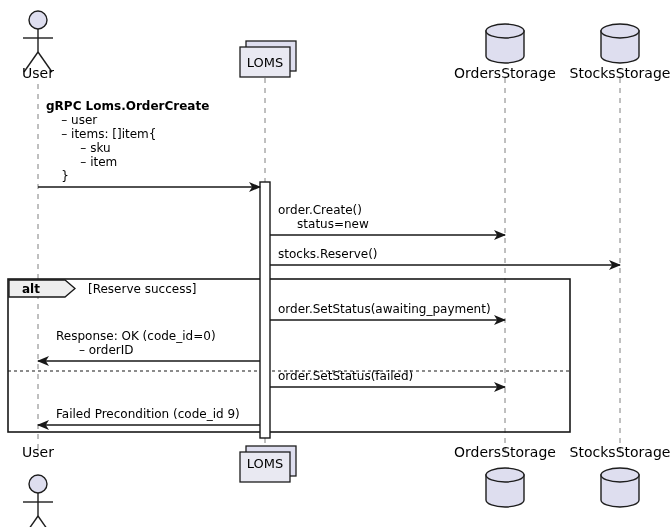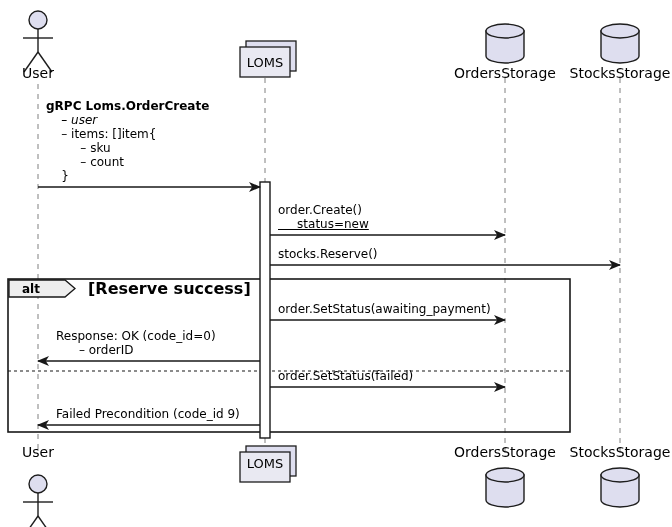--- a/index.html
+++ b/index.html
@@ -13,21 +13,21 @@
     position:absolute;
     font-family:"DejaVu Sans","Liberation Sans",sans-serif;
     color:#000;
     white-space:pre;
     line-height:14px;
   }
   .msg{font-size:12px;}
   .part-name{font-size:14px;}
   .box-name{font-size:13px;}
   .alt-kw{font-size:12px;font-weight:bold;}
-  .alt-guard{font-size:16px;font-weight:bold;}
+  .alt-guard{font-size:12px;font-weight:normal;}
 </style>
 </head>
 <body>
 
 <div id="diagram">
   <svg id="svg-root" width="672" height="527" viewBox="0 0 672 527" xmlns="http://www.w3.org/2000/svg">
     <defs>
       <marker id="arrowR" markerWidth="12" markerHeight="10" refX="11" refY="5" orient="auto" markerUnits="userSpaceOnUse">
         <path d="M0,0 L12,5 L0,10 L3.2,5 Z" fill="#181818"></path>
       </marker>
@@ -105,27 +105,27 @@
       <div class="lbl box-name" style="left: 265px; top: 54px; transform: translateX(-50%); text-align: center;">LOMS</div>
       <div class="lbl part-name" style="left: 505px; top: 64px; transform: translateX(-50%); text-align: center;">OrdersStorage</div>
       <div class="lbl part-name" style="left: 620px; top: 64px; transform: translateX(-50%); text-align: center;">StocksStorage</div>
       <div class="lbl part-name" style="left: 38px; top: 443px; transform: translateX(-50%); text-align: center;">User</div>
       <div class="lbl box-name" style="left: 265px; top: 455px; transform: translateX(-50%); text-align: center;">LOMS</div>
       <div class="lbl part-name" style="left: 505px; top: 443px; transform: translateX(-50%); text-align: center;">OrdersStorage</div>
       <div class="lbl part-name" style="left: 620px; top: 443px; transform: translateX(-50%); text-align: center;">StocksStorage</div>
       <div class="lbl alt-kw" style="left: 22px; top: 280px;">alt</div>
       <div class="lbl alt-guard" style="left: 88px; top: 280px;">[Reserve success]</div>
       <div class="lbl msg" style="left: 46px; top: 97px; font-weight: bold;">gRPC Loms.OrderCreate</div>
-      <div class="lbl msg" style="left: 46px; top: 111px; font-style: italic;">    – user</div>
+      <div class="lbl msg" style="left: 46px; top: 111px;">    – user</div>
       <div class="lbl msg" style="left: 46px; top: 125px;">    – items: []item{</div>
       <div class="lbl msg" style="left: 46px; top: 139px;">         – sku</div>
-      <div class="lbl msg" style="left: 46px; top: 153px;">         – count</div>
+      <div class="lbl msg" style="left: 46px; top: 153px;">         – item</div>
       <div class="lbl msg" style="left: 46px; top: 167px;">    }</div>
       <div class="lbl msg" style="left: 278px; top: 201px; text-align: center;">order.Create()</div>
-      <div class="lbl msg" style="left: 278px; top: 215px; text-decoration: underline;">     status=new</div>
+      <div class="lbl msg" style="left: 278px; top: 215px;">     status=new</div>
       <div class="lbl msg" style="left: 278px; top: 245px; text-align: center;">stocks.Reserve()</div>
       <div class="lbl msg" style="left: 278px; top: 300px;">order.SetStatus(awaiting_payment)</div>
       <div class="lbl msg" style="left: 56px; top: 327px;">Response: OK (code_id=0)</div>
       <div class="lbl msg" style="left: 56px; top: 341px;">      – orderID</div>
       <div class="lbl msg" style="left: 278px; top: 367px; text-align: center;">order.SetStatus(failed)</div>
       <div class="lbl msg" style="left: 56px; top: 405px;">Failed Precondition (code_id 9)</div>
     </div>
 </div>
 
 </body></html>

